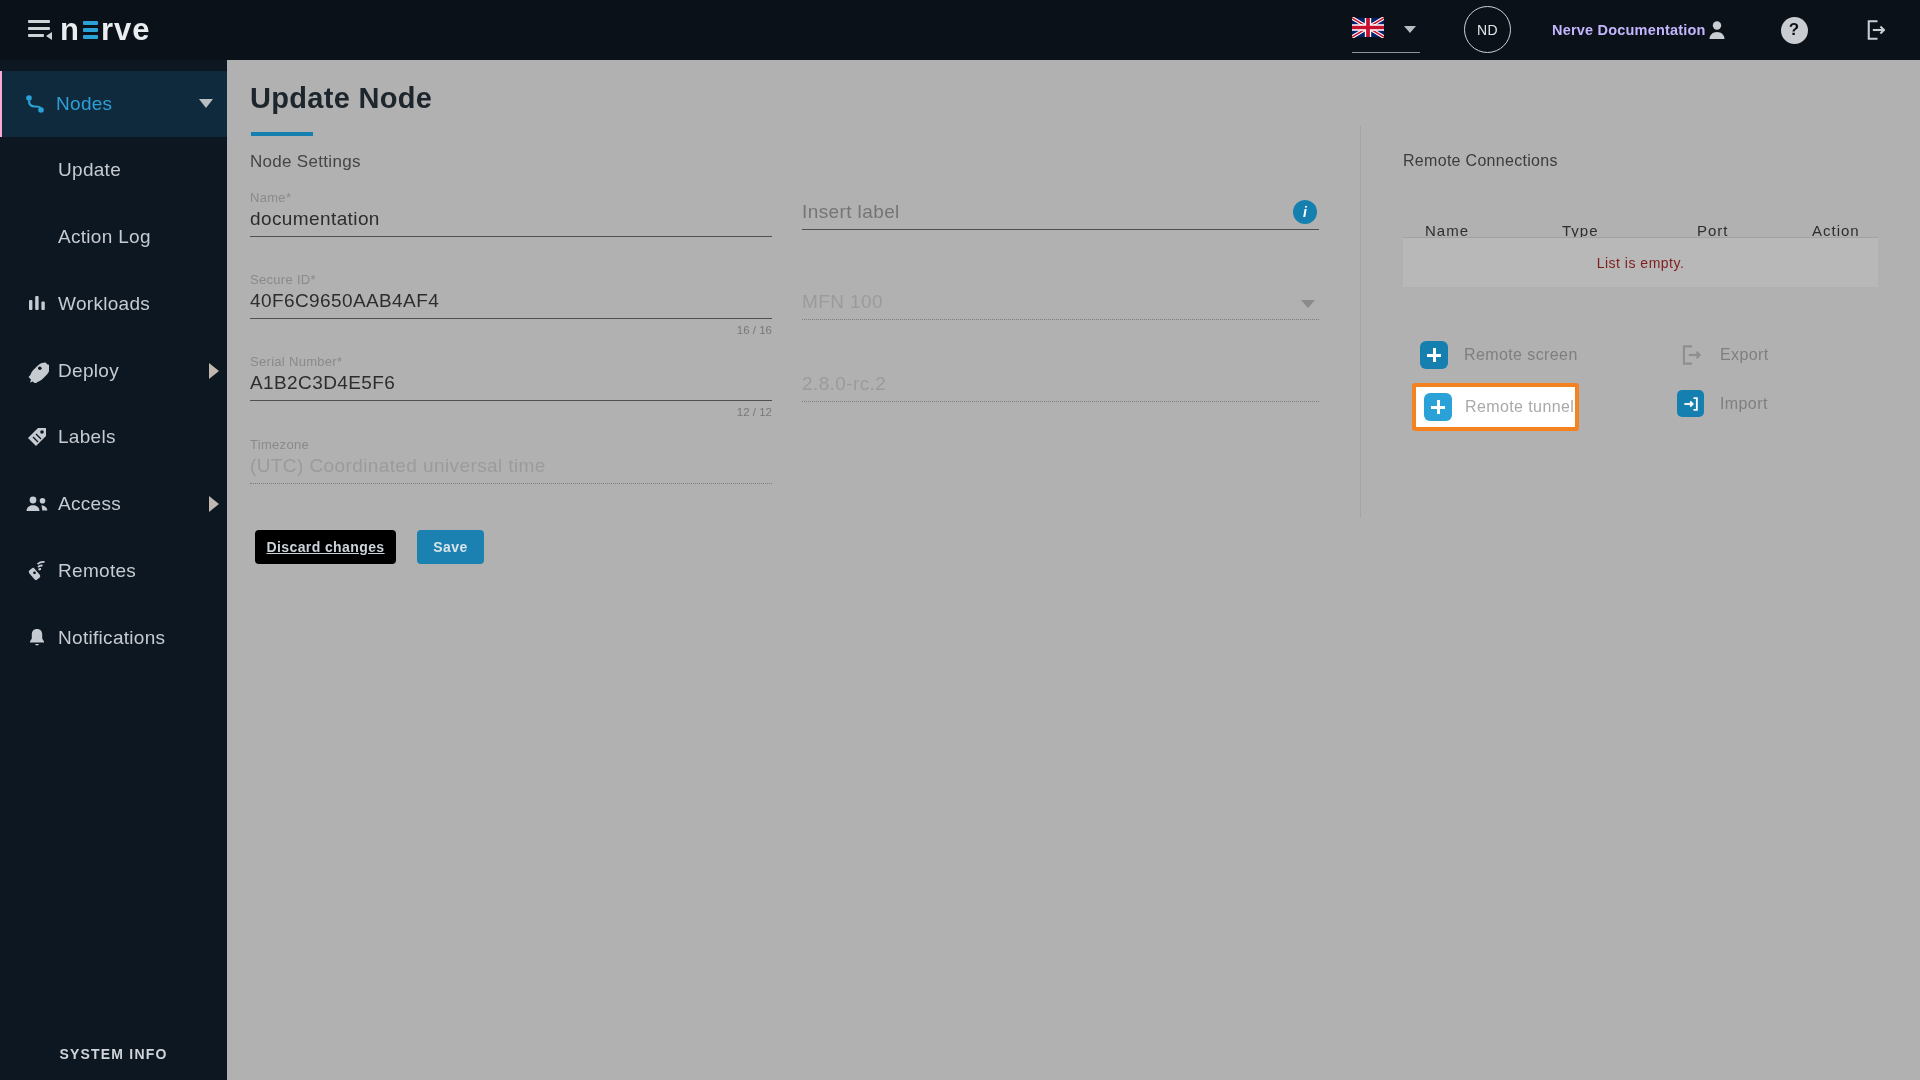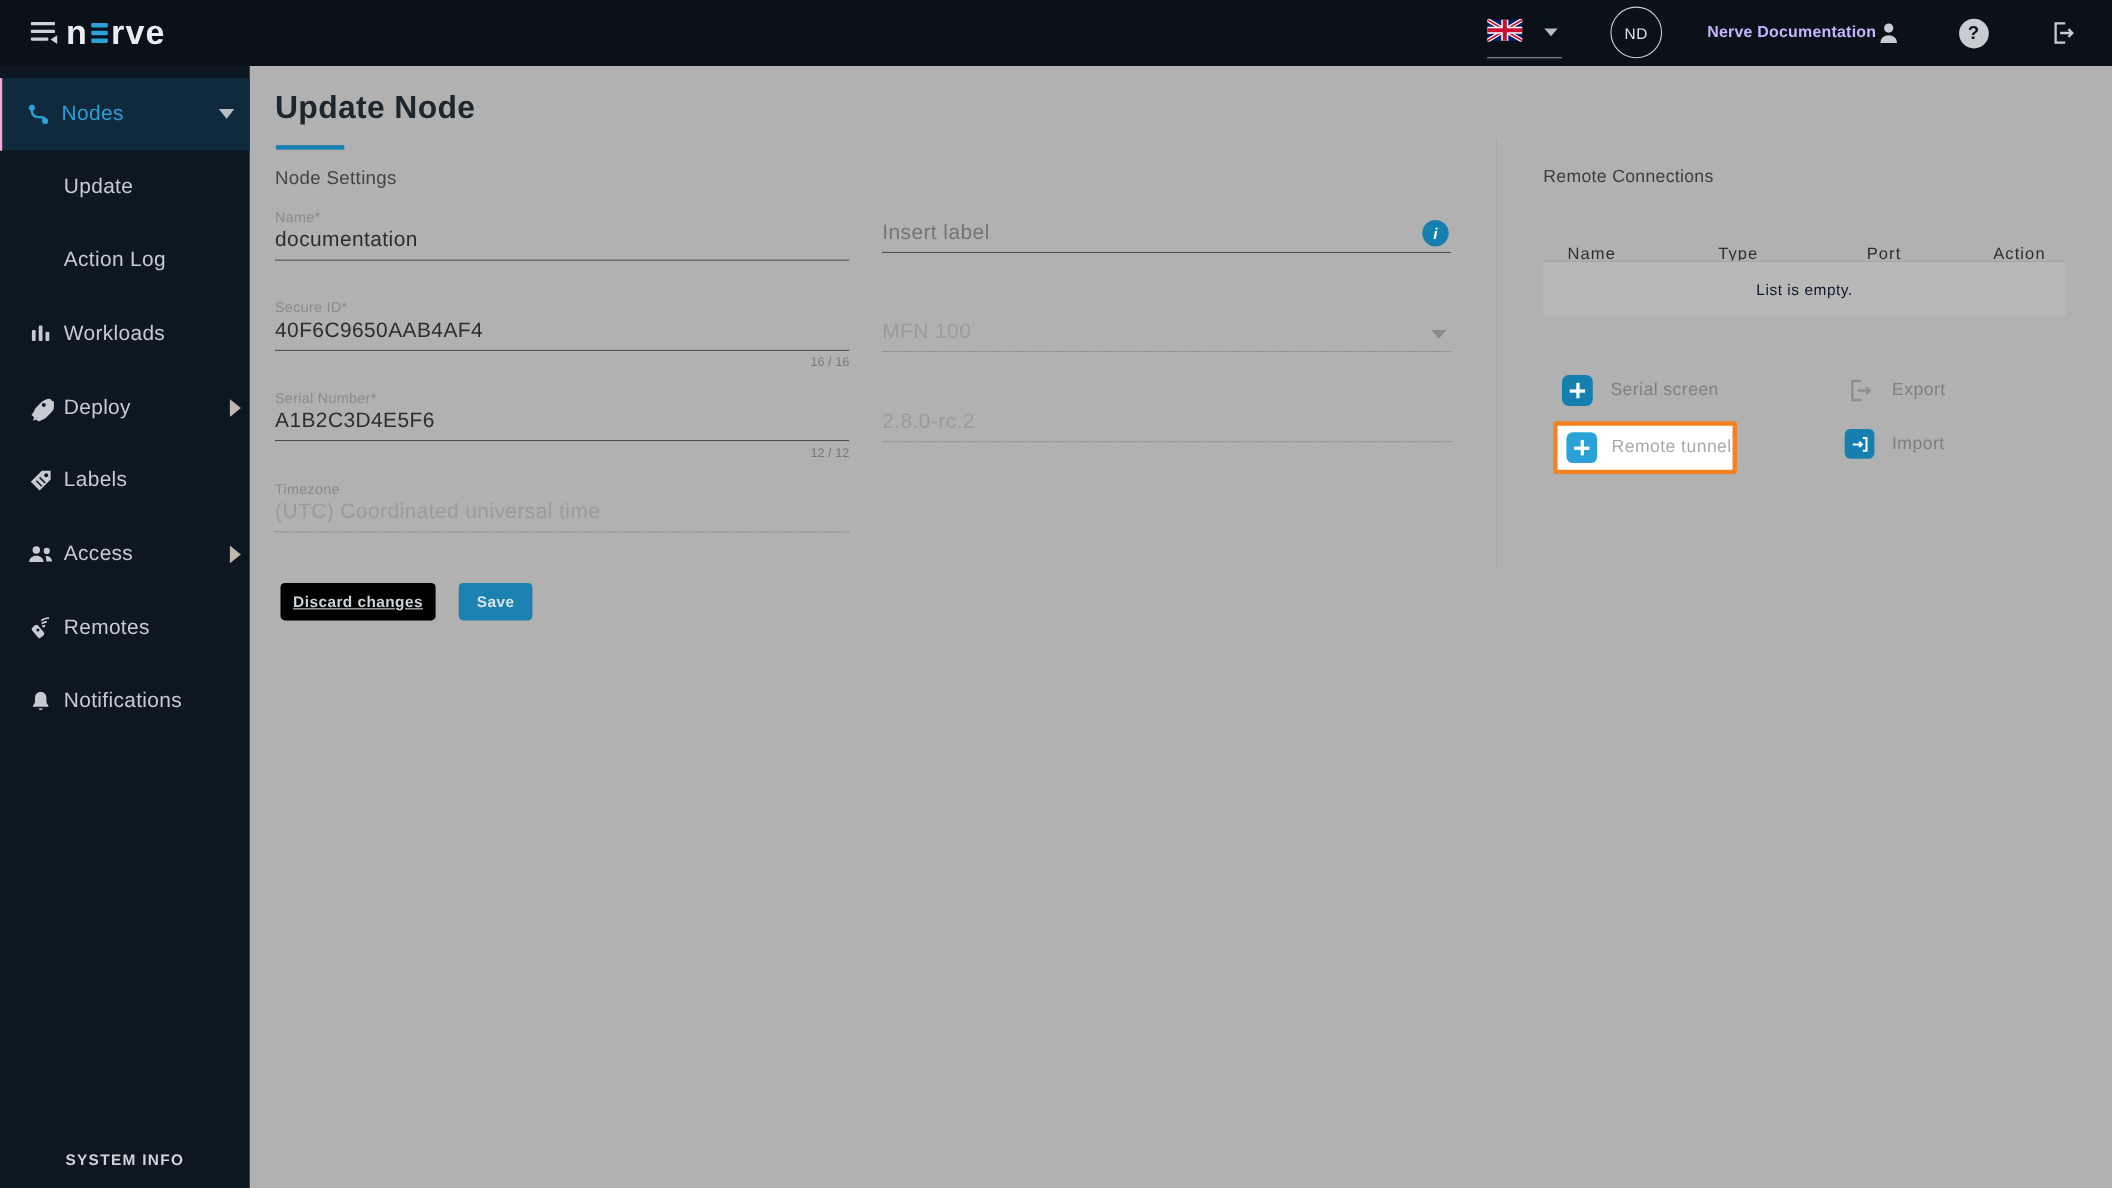--- a/index.html
+++ b/index.html
@@ -80,21 +80,21 @@
   .btn-save { left:190px; width:67px; background:#1b81b1; color:#d9e4ea; }
 
   
   .rc-panel { position:absolute; left:1176px; top:0; width:475px; height:460px; }
   .rc-title { position:absolute; left:0; top:92px; font-size:16px; color:#3c3c3c; letter-spacing:0.3px; }
   .rc-headrow { position:absolute; left:0; top:146px; width:475px; display:grid;
       grid-template-columns:137px 135px 115px 1fr; padding-left:22px; }
   .rc-headrow span { font-size:15px; color:#2e2e2e; letter-spacing:1px;margin-top:16px; }
   .rc-empty { position:absolute; left:0; top:177px; width:475px; height:50px; background:#b8b8b8;
       border-top:1px solid #a2a2a2; display:flex; align-items:center; justify-content:center;
-      font-size:14px; color:#0f172a; letter-spacing:0.5px; }
+      font-size:14px; color:#7f1d1d; letter-spacing:0.5px; }
   .plus-btn { width:28px; height:28px; border-radius:6px; background:#1580b0; position:relative; cursor:pointer; flex:none; }
   .plus-btn::before, .plus-btn::after { content:""; position:absolute; background:#fff; }
   .plus-btn::before { left:7px; top:12.5px; width:14px; height:3px; }
   .plus-btn::after { left:12.5px; top:7px; width:3px; height:14px; }
   .plus-btn.bright { background:#2aa2d8; }
   .rc-action { position:absolute; display:flex; align-items:center; gap:16px; cursor:pointer; }
   .rc-action .albl { font-size:16px; color:#7f7f7f; letter-spacing:0.4px; }
   .a-remote-screen { left:17px; top:281px; }
   .a-export { left:274px; top:281px; }
   .a-import { left:274px; top:330px; }
@@ -316,21 +316,21 @@
         <span>Port</span>
         <span>Action</span>
       </div>
 
       <div class="rc-empty">
         <span>List is empty.</span>
       </div>
 
       <div class="rc-action a-remote-screen">
         <span class="plus-btn"></span>
-        <span class="albl">Serial screen</span>
+        <span class="albl">Remote screen</span>
       </div>
 
       <div class="rc-action a-export">
         <span class="sq-icon">
           <svg width="26" height="26" viewBox="0 0 24 24" fill="none" stroke="#8f8f8f" stroke-width="2">
             <path d="M13 4 H5.5 V20 H13"></path>
             <path d="M10 12 H20"></path>
             <path d="M17 9 L20 12 L17 15"></path>
           </svg>
         </span>

